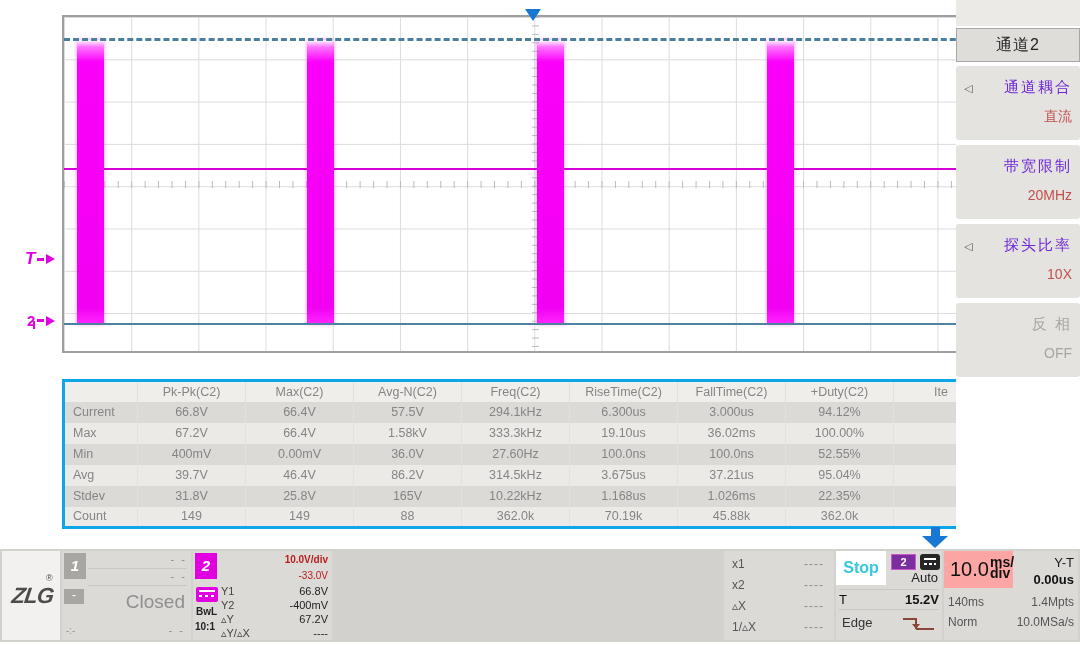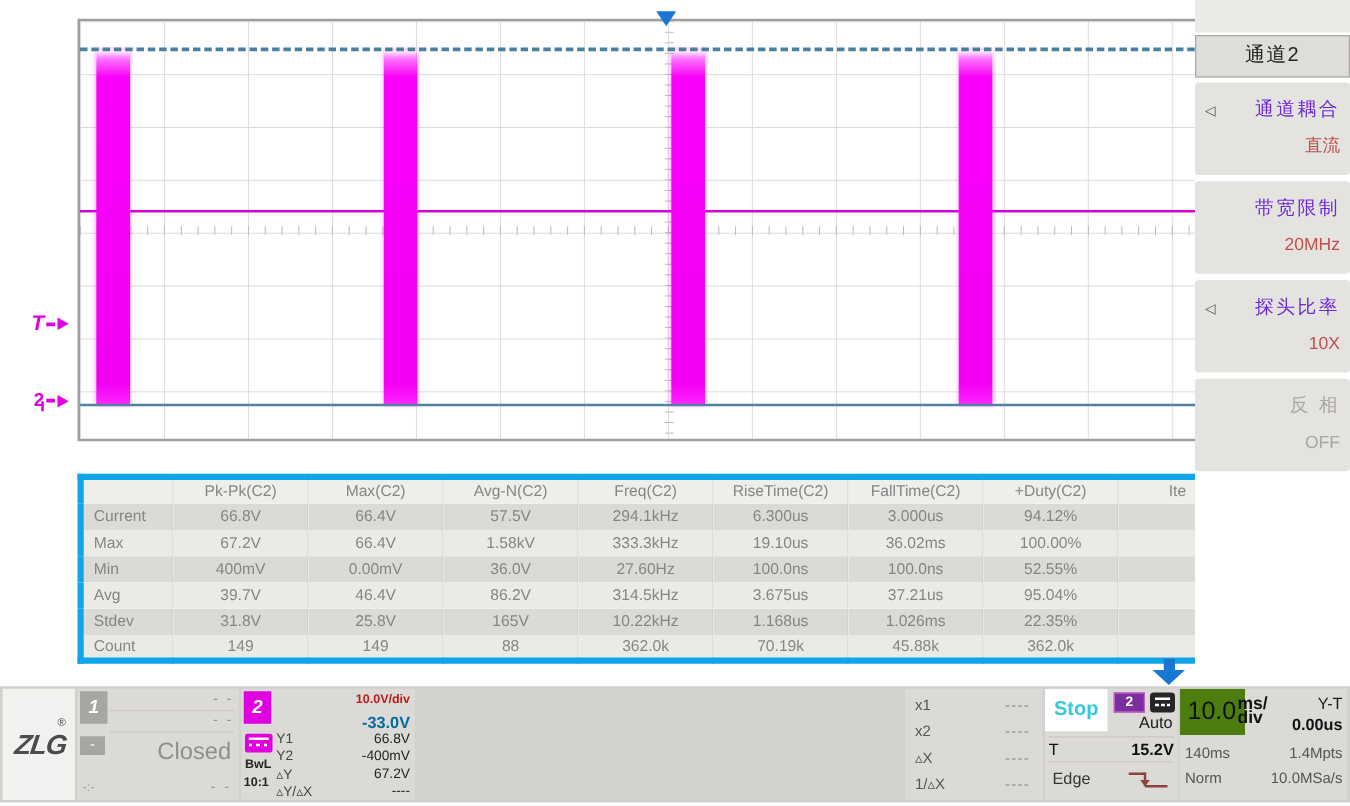--- a/index.html
+++ b/index.html
@@ -46,21 +46,21 @@
 
   
   #mtable { position:absolute; left:62px; top:379px; border-collapse:collapse;
             font-size:12.5px; color:#858585; table-layout:fixed; }
   #mtable th, #mtable td { height:21px; text-align:center; font-weight:normal;
             border-left:1px solid rgba(170,168,165,.35); border-right:1px solid rgba(170,168,165,.35);
             overflow:hidden; white-space:nowrap; }
   #mtable thead tr { background:#f0eeeb; }
   #mtable tbody tr:nth-child(odd)  { background:#dcdad7; }
   #mtable tbody tr:nth-child(even) { background:#eceae7; }
-  #mtable { border:5px solid #0ea5e9; }
+  #mtable { border:3px solid #0ea5e9; }
   #mtable td:first-child { text-align:left; padding-left:8px; }
   #mtable .lastcol { text-align:left; padding-left:40px; }
 
   
   #scroll-arrow { position:absolute; left:922px; top:527px; width:26px; height:21px; }
   #scroll-arrow .stem { position:absolute; left:9px; top:0; width:9px; height:10px; background:#1877d2; }
   #scroll-arrow .head { position:absolute; left:0; top:9px; width:0; height:0;
       border-left:13px solid transparent; border-right:13px solid transparent; border-top:12px solid #1877d2; }
 
   
@@ -91,21 +91,21 @@
             color:#8c8c8c; font-size:11px; letter-spacing:2px; border-bottom:1px solid #c9c7c4; }
   .minus-badge { position:absolute; left:2px; top:38px; width:20px; height:15px; background:#a8a6a3;
                  color:#fff; font-size:12px; text-align:center; line-height:13px; }
   .closed { position:absolute; right:6px; top:40px; font-size:19px; color:#8f8f8f; }
   .ch1-bl { position:absolute; left:4px; bottom:4px; font-size:10px; color:#999; }
   .ch1-br { position:absolute; right:6px; bottom:4px; font-size:11px; color:#8c8c8c; letter-spacing:2px; }
 
   #ch2-box { left:193px; width:139px; }
   #ch2-box .ch-badge { background:#e000e0; }
   .ch2-scale  { position:absolute; right:4px; top:3px;  font-size:10px; font-weight:bold; color:#b91c1c; }
-  .ch2-offset { position:absolute; right:4px; top:19px; font-size:13px; font-weight:bold; color:#0369a1; }
+  .ch2-offset { position:absolute; right:4px; top:19px; font-size:10px; font-weight:normal; color:#b91c1c; }
   .dc-icon { position:absolute; left:3px; top:36px; width:22px; height:15px; background:#e000e0; border-radius:2px; }
   .dc-icon .b1 { position:absolute; left:3px; top:3px; width:16px; height:2px; background:#fff; }
   .dc-icon .b2 { position:absolute; left:3px; top:8px; width:16px; height:2px;
                  background:repeating-linear-gradient(90deg,#fff 0 3px,transparent 3px 6px); }
   .bwl   { position:absolute; left:3px; top:55px; font-size:10px; font-weight:bold; color:#222; }
   .ratio { position:absolute; left:2px; top:70px; font-size:10px; font-weight:bold; color:#222; }
   .ch2row { position:absolute; left:28px; right:4px; height:14px; font-size:11px; color:#444; }
   .ch2row .v { float:right; color:#222; }
 
   #cursor-box { left:724px; width:110px; }
@@ -129,21 +129,21 @@
   .erow { position:absolute; left:6px; right:3px; top:64px; font-size:13px; color:#333; }
   .slope-icon { position:absolute; right:2px; top:1px; width:34px; height:16px; }
   .slope-icon .h1 { position:absolute; left:0;  top:2px;  width:13px; height:2px; background:#8b4438; }
   .slope-icon .vv { position:absolute; left:12px; top:2px; width:2px;  height:11px; background:#8b4438; }
   .slope-icon .ah { position:absolute; left:9px; top:8px; width:0; height:0;
                     border-left:4px solid transparent; border-right:4px solid transparent;
                     border-top:5px solid #8b4438; }
   .slope-icon .h2 { position:absolute; left:13px; top:12px; width:18px; height:2px; background:#8b4438; }
 
   #time-box { left:944px; width:134px; }
-  .tb-white { position:absolute; left:0; top:0; width:52px; height:37px; background:#4d7c0f; }
+  .tb-white { position:absolute; left:0; top:0; width:69px; height:37px; background:#fca5a5; }
   .tb-big  { position:absolute; left:6px; top:7px; font-size:20px; color:#111; }
   .tb-unit { position:absolute; left:46px; top:6px; font-size:14px; line-height:11px; color:#111; font-weight:bold; }
   .yt-lbl  { position:absolute; right:4px; top:4px;  font-size:13px; color:#1b1b1b; }
   .t-pos   { position:absolute; right:4px; top:21px; font-size:13px; font-weight:bold; color:#111; }
   .time-row { position:absolute; left:4px; right:4px; height:16px; font-size:12px; color:#555; }
   .time-row .v { float:right; }
 </style>
 </head>
 <body>
 

